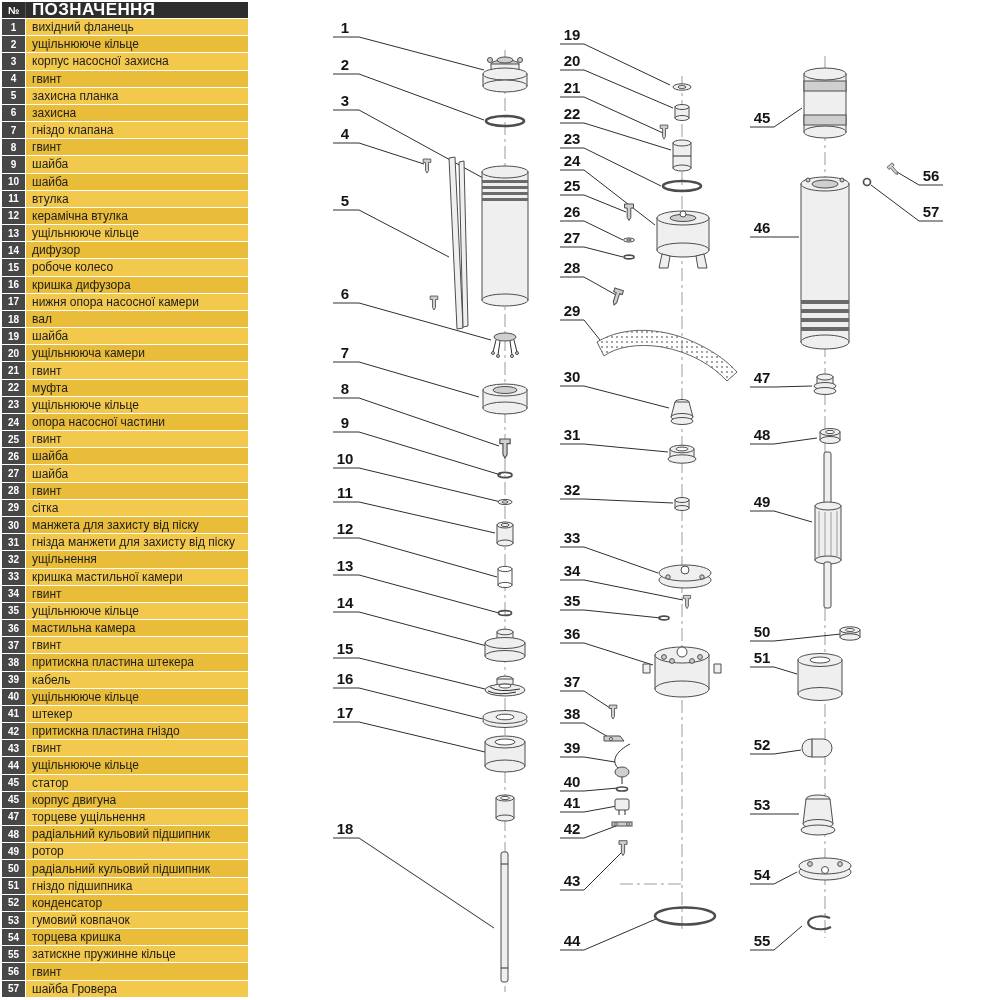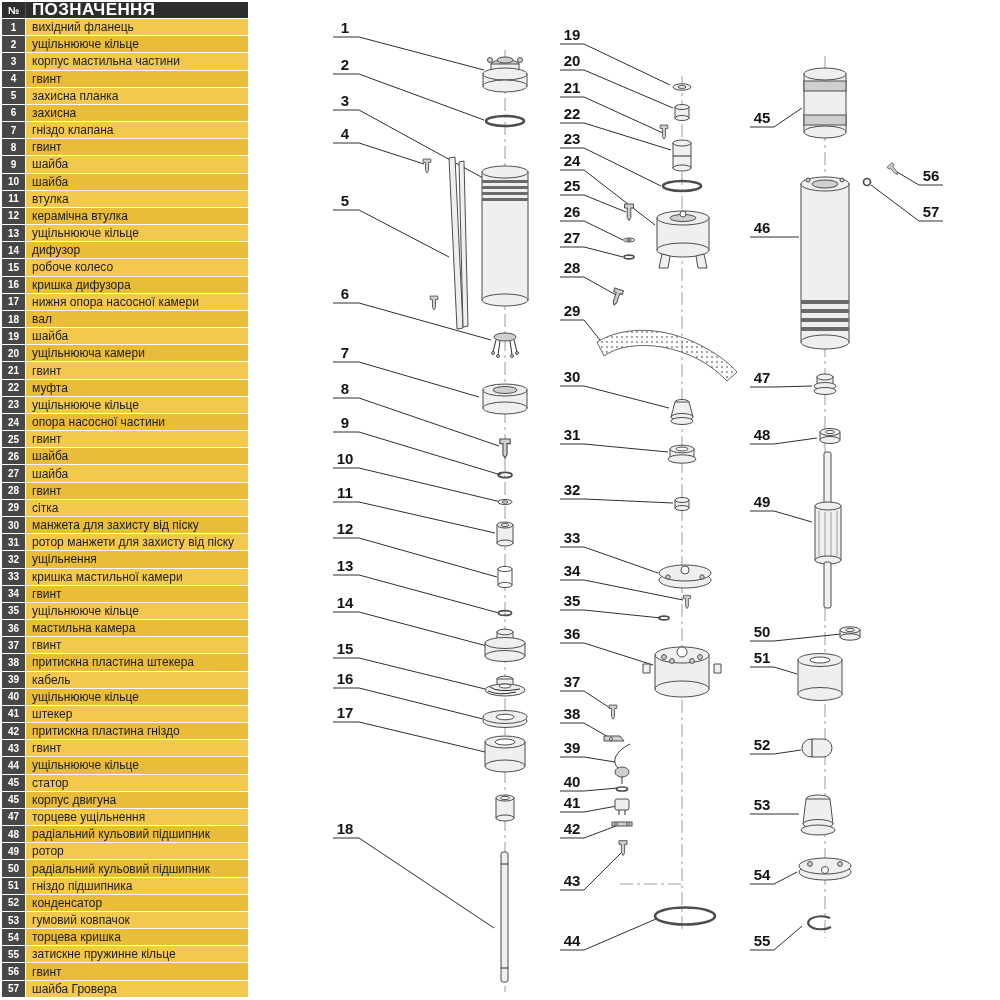--- a/index.html
+++ b/index.html
@@ -457,21 +457,21 @@
           <div class="llbl">вихідний фланець</div>
         </div>
 
         <div class="lrow">
           <div class="lnum">2</div>
           <div class="llbl">ущільнююче кільце</div>
         </div>
 
         <div class="lrow">
           <div class="lnum">3</div>
-          <div class="llbl">корпус мастильна частини</div>
+          <div class="llbl">корпус насосної захисна</div>
         </div>
 
         <div class="lrow">
           <div class="lnum">4</div>
           <div class="llbl">гвинт</div>
         </div>
 
         <div class="lrow">
           <div class="lnum">5</div>
           <div class="llbl">захисна планка</div>
@@ -597,21 +597,21 @@
           <div class="llbl">сітка</div>
         </div>
 
         <div class="lrow">
           <div class="lnum">30</div>
           <div class="llbl">манжета для захисту від піску</div>
         </div>
 
         <div class="lrow">
           <div class="lnum">31</div>
-          <div class="llbl">ротор манжети для захисту від піску</div>
+          <div class="llbl">гнізда манжети для захисту від піску</div>
         </div>
 
         <div class="lrow">
           <div class="lnum">32</div>
           <div class="llbl">ущільнення</div>
         </div>
 
         <div class="lrow">
           <div class="lnum">33</div>
           <div class="llbl">кришка мастильної камери</div>

